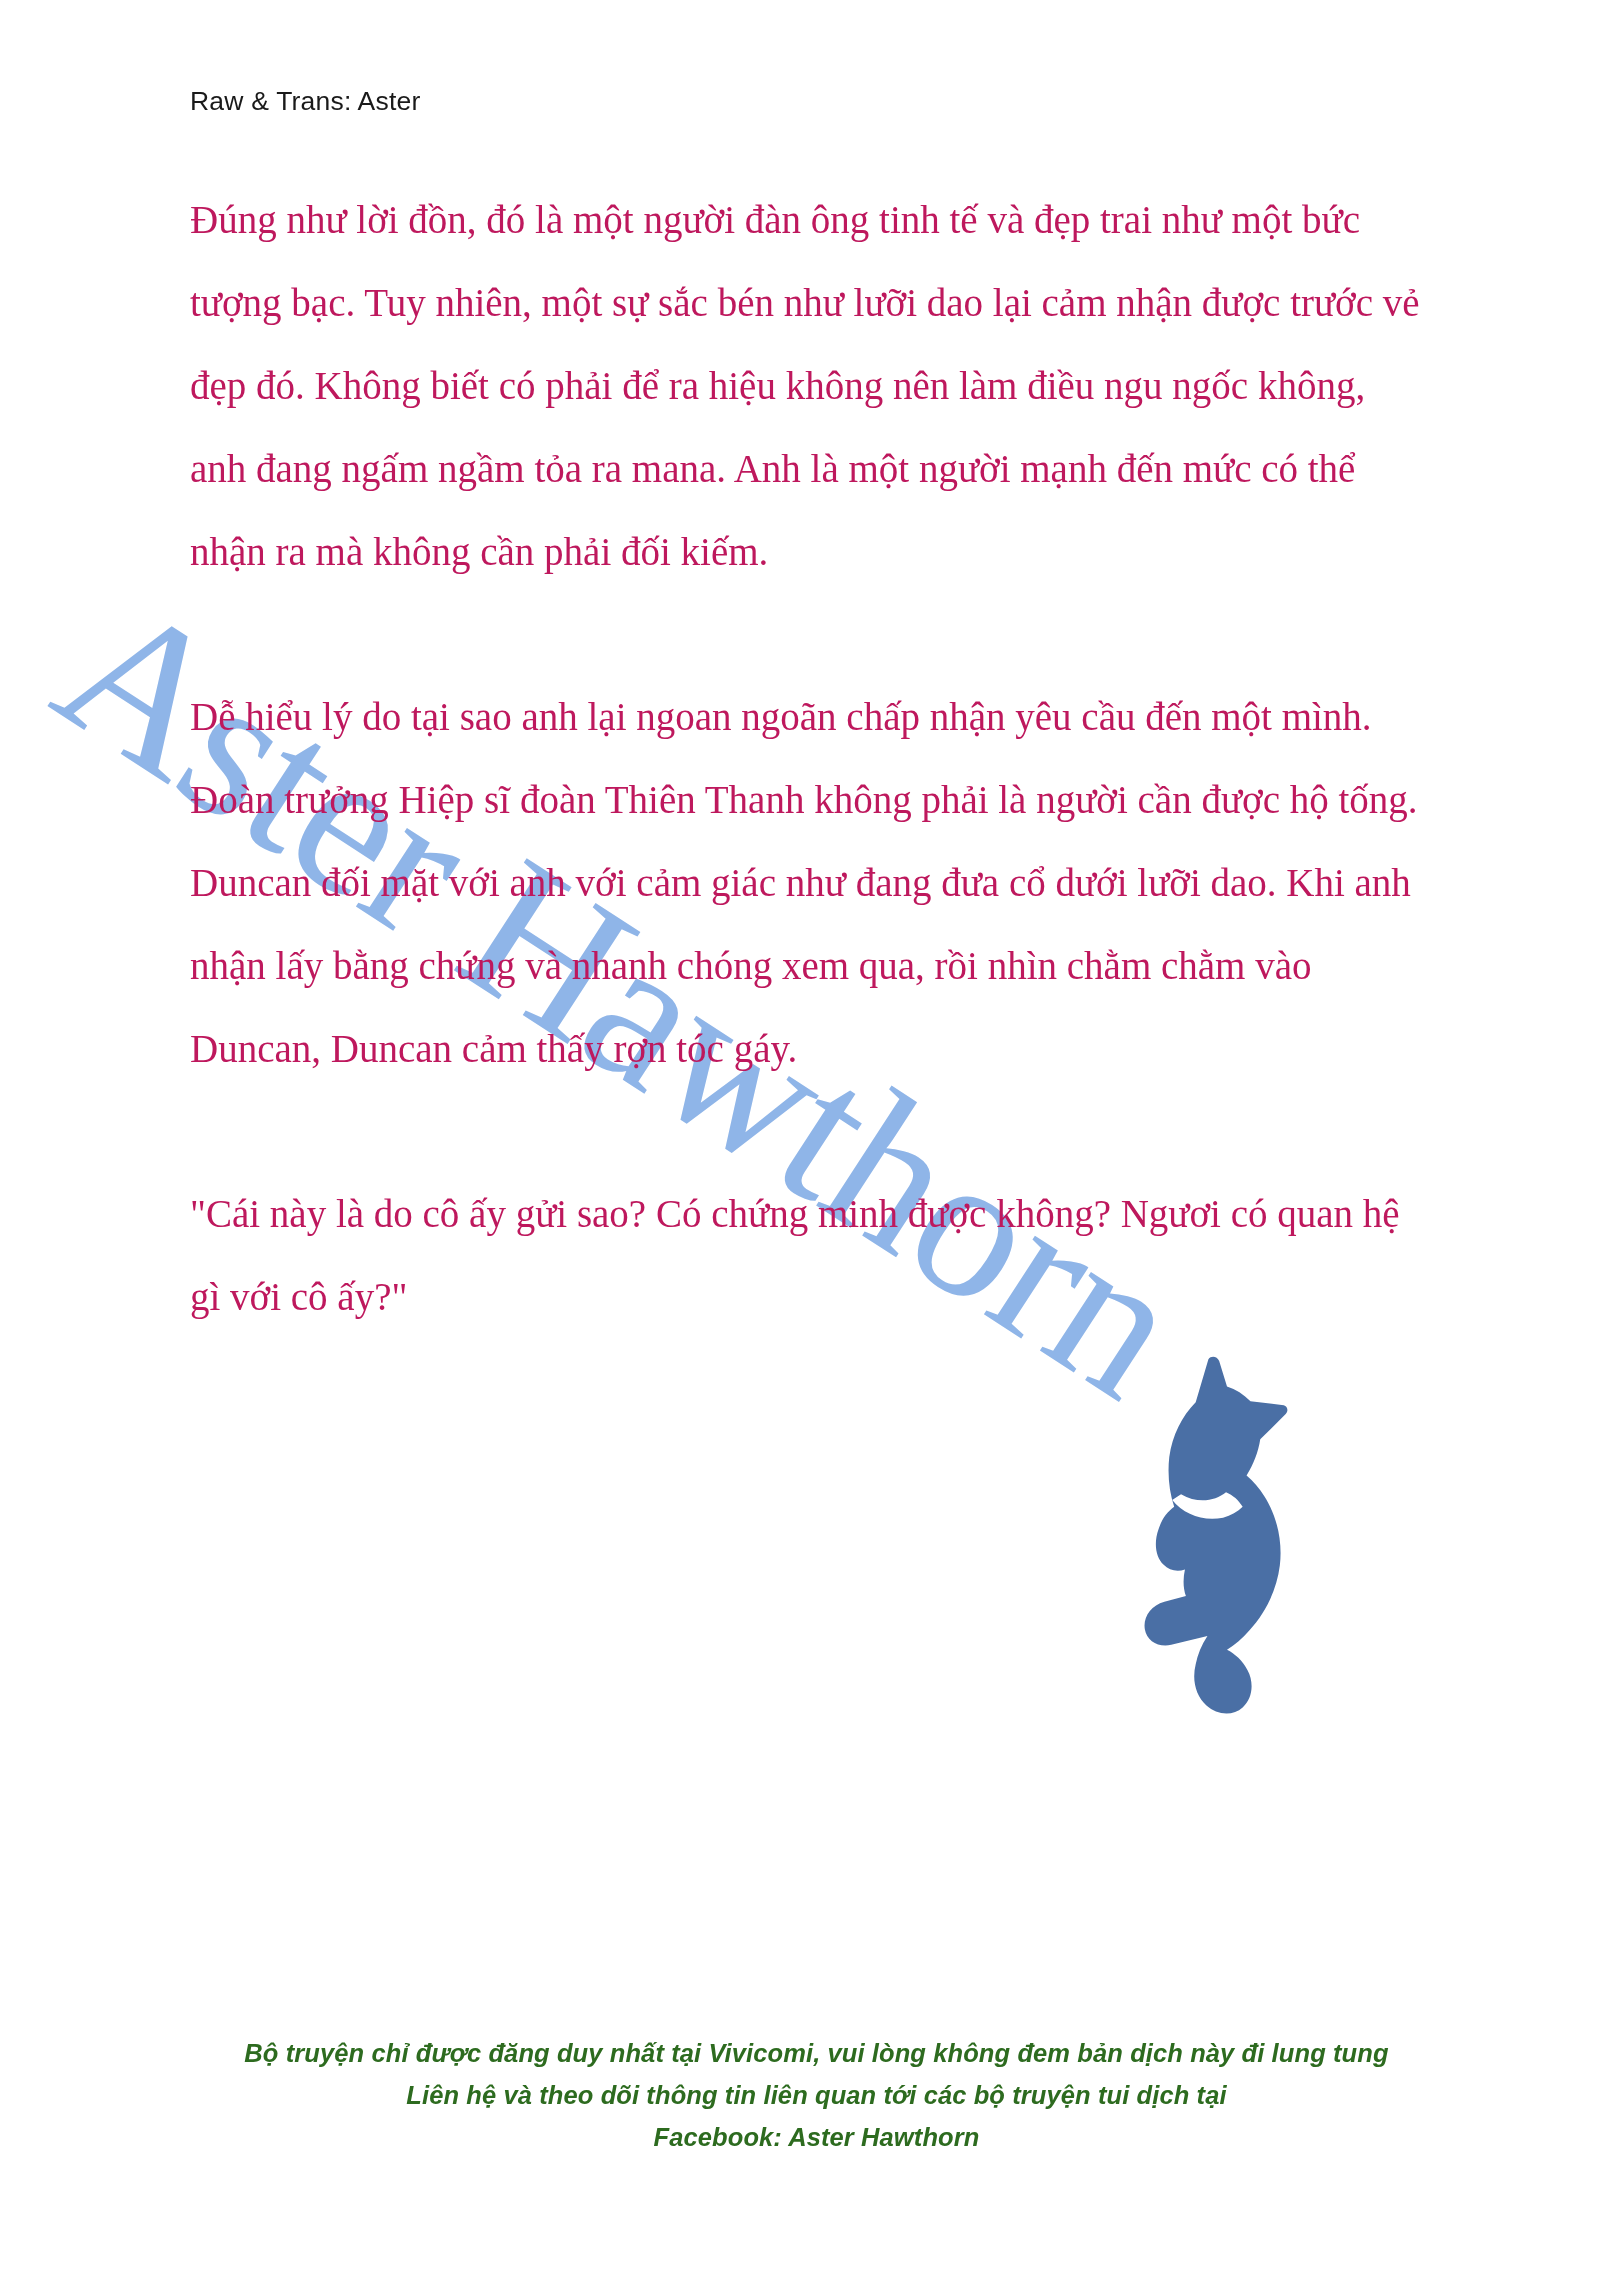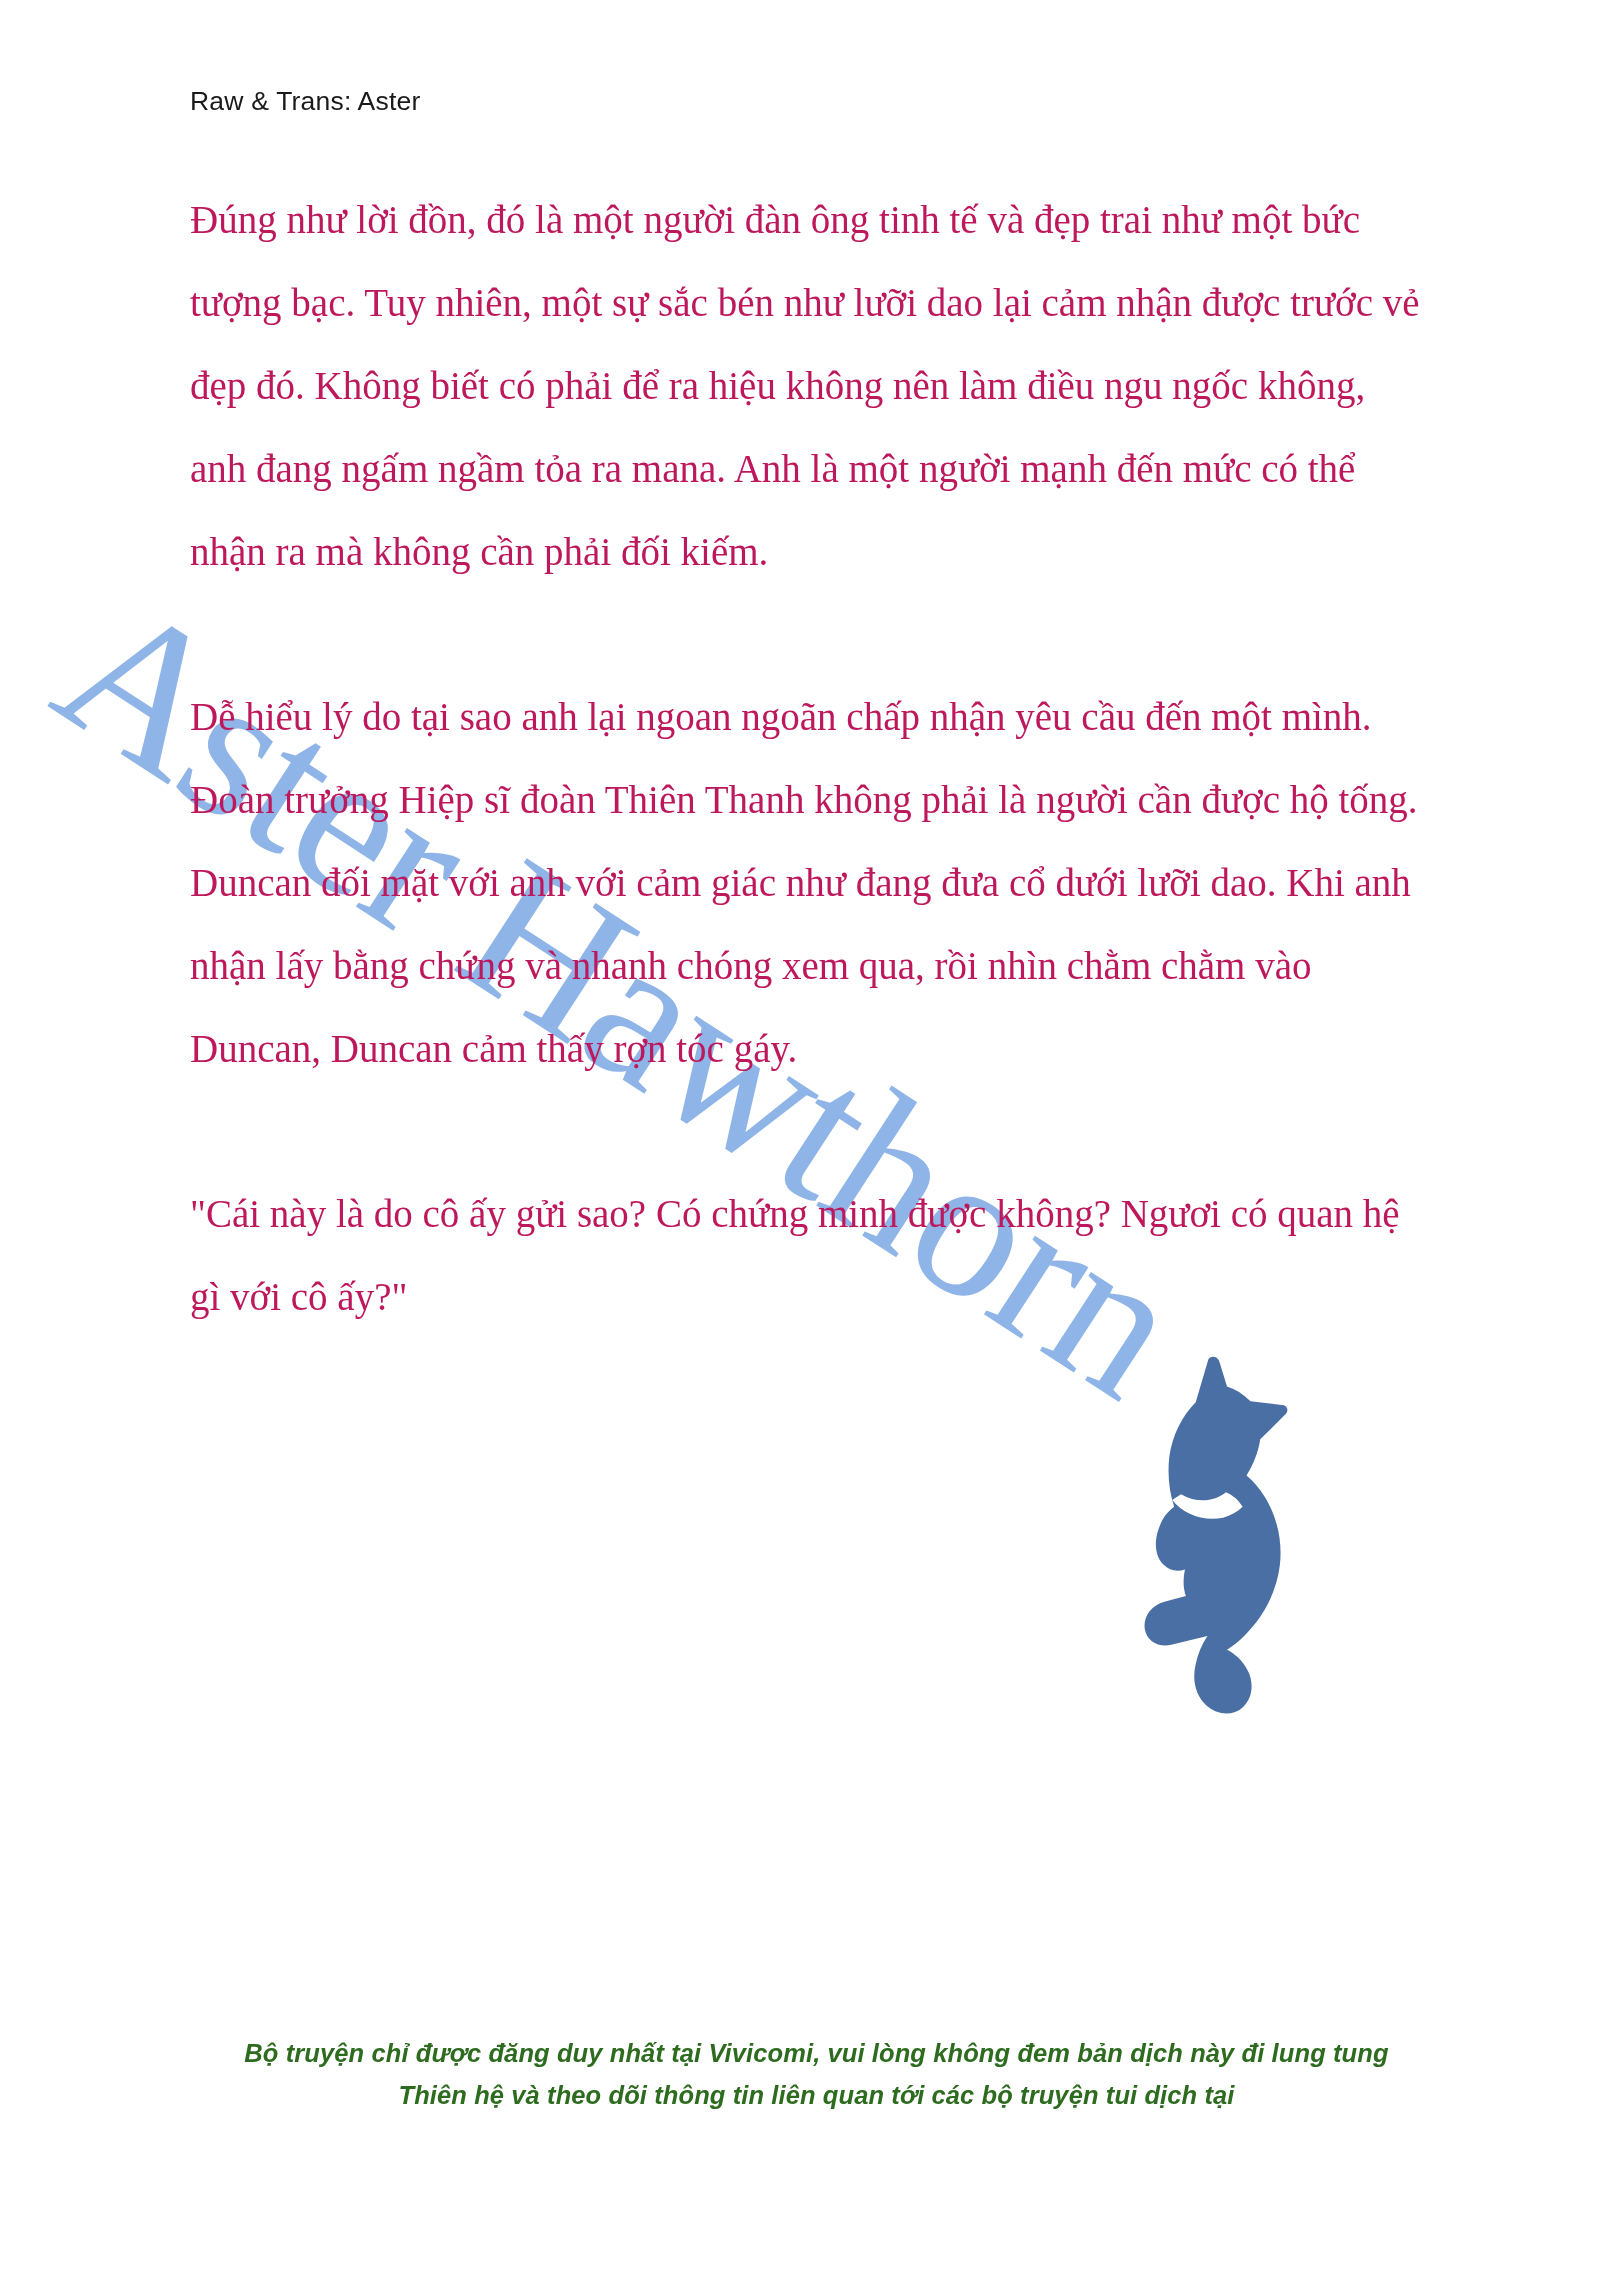--- a/index.html
+++ b/index.html
@@ -177,18 +177,19 @@
   </div>
 
   <div id="content">
     <p>Đúng như lời đồn, đó là một người đàn ông tinh tế và đẹp trai như một bức tượng bạc. Tuy nhiên, một sự sắc bén như lưỡi dao lại cảm nhận được trước vẻ đẹp đó. Không biết có phải để ra hiệu không nên làm điều ngu ngốc không, anh đang ngấm ngầm tỏa ra mana. Anh là một người mạnh đến mức có thể nhận ra mà không cần phải đối kiếm.</p>
     <p>Dễ hiểu lý do tại sao anh lại ngoan ngoãn chấp nhận yêu cầu đến một mình. Đoàn trưởng Hiệp sĩ đoàn Thiên Thanh không phải là người cần được hộ tống. Duncan đối mặt với anh với cảm giác như đang đưa cổ dưới lưỡi dao. Khi anh nhận lấy bằng chứng và nhanh chóng xem qua, rồi nhìn chằm chằm vào Duncan, Duncan cảm thấy rợn tóc gáy.</p>
     <p>"Cái này là do cô ấy gửi sao? Có chứng minh được không? Ngươi có quan hệ gì với cô ấy?"</p>
   </div>
 
   <div id="footer">
     <div class="fline">Bộ truyện chỉ được đăng duy nhất tại Vivicomi, vui lòng không đem bản dịch này đi lung tung</div>
-    <div class="fline">Thiên hệ và theo dõi thông tin liên quan tới các bộ truyện tui dịch tại</div>
+    <div class="fline">Liên hệ và theo dõi thông tin liên quan tới các bộ truyện tui dịch tại</div>
+    <div class="fline">Facebook: Aster Hawthorn</div>
   </div>
 
 
 </div>
 
 
 </body></html>

